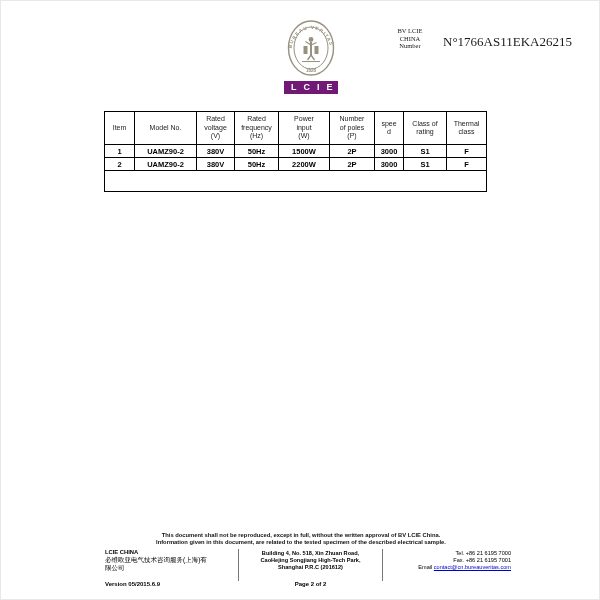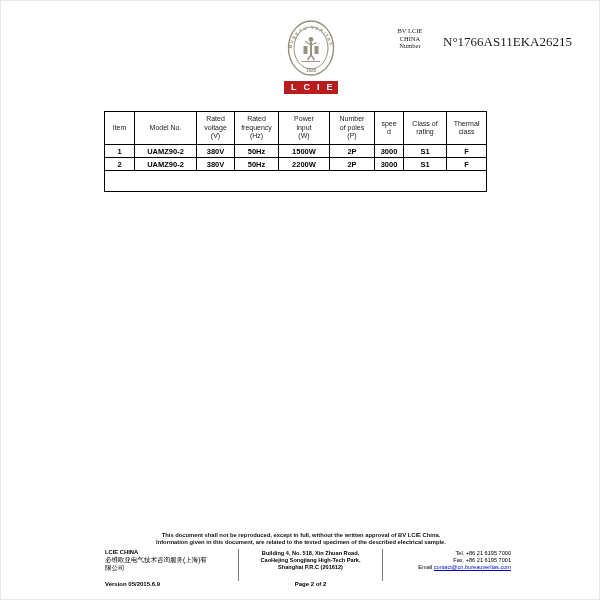--- a/index.html
+++ b/index.html
@@ -12,21 +12,21 @@
     border:1px solid #e8e8e8;
     overflow:hidden;
   }
 
   
   .logo-block { position:absolute; left:280px; top:17px; width:60px; text-align:center; }
   .seal-svg { display:block; margin:0 auto; }
   .lcie-box {
     margin:3px auto 0 auto;
     width:54px; height:13px; line-height:13px;
-    background:#b91c1c;
+    background:#701a75;
     color:#fff; font-weight:bold; font-size:9px;
     letter-spacing:7px; text-indent:7px;
     text-align:center;
   }
   .ref-block {
     position:absolute; left:388px; top:26px; width:42px;
     font-family:"Liberation Serif", serif;
     font-size:6.5px; line-height:7.5px; text-align:center; color:#1a1a1a;
   }
   .cert-number {

